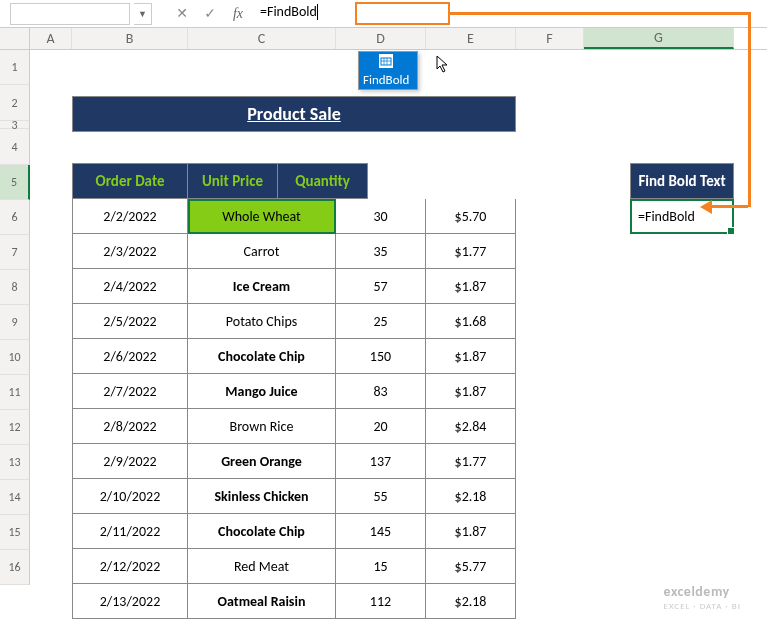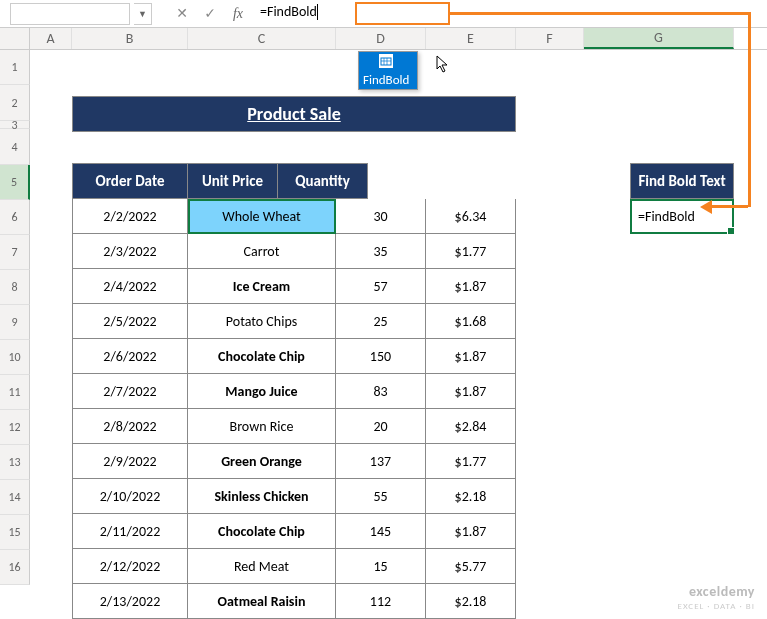--- a/index.html
+++ b/index.html
@@ -33,48 +33,48 @@
 
 
 .cA { width:42px; } .cB { width:116px; } .cC { width:148px; } .cD { width:90px; } .cE { width:90px; } .cF { width:68px; } .cG { width:150px; }
 
 
 .title-merge { position:absolute; left:42px; top:35px; width:444px; height:36px; background:#203864; color:#fff; display:flex; align-items:center; justify-content:center; font-size:18px; font-weight:bold; text-decoration:underline; border:1px solid #888;margin-top:11px; }
 
 
 .tbl { position:absolute; left:42px; top:113px; }
 .thdr { display:flex; height:36px; }
-.th { background:#203864; color:#ffffff; font-weight:bold; display:flex; align-items:center; justify-content:center; border:1px solid #888; border-left:none; font-size:15px; }
+.th { background:#203864; color:#84cc16; font-weight:bold; display:flex; align-items:center; justify-content:center; border:1px solid #888; border-left:none; font-size:15px; }
 .th:first-child { border-left:1px solid #888; }
 .trow { display:flex; height:35px; }
 .td { display:flex; align-items:center; justify-content:center; border:1px solid #888; border-top:none; border-left:none; background:#fff; font-size:14px; }
 .td:first-child { border-left:1px solid #888; }
 .td.bold { font-weight:bold; }
-.td.sel-cell { outline:2px solid #107c41; outline-offset:-2px; background:#7dd3fc; }
+.td.sel-cell { outline:2px solid #107c41; outline-offset:-2px; background:#84cc16; }
 
 
 .gblock { position:absolute; left:554px; top:113px; width:150px;padding-left:46px; }
 .ghdr { height:36px; background:#203864; color:#fff; font-weight:bold; display:flex; align-items:center; justify-content:center; border:1px solid #888; font-size:15px; }
 .gcell { height:35px; border:2px solid #107c41; display:flex; align-items:center; padding:0 6px; font-size:14px; position:relative; }
 .gcell::after { content:''; position:absolute; right:-3px; bottom:-3px; width:6px; height:6px; background:#107c41; border:1px solid #fff; }
 
 
 .autocomplete { position:absolute; left:358px; top:51px; z-index:60; background:#fff; border:1px solid #999; box-shadow:2px 2px 4px rgba(0,0,0,0.2); }
 .ac-item { background:#0078d4; color:#fff; padding:2px 8px 2px 4px; display:flex; align-items:center; gap:4px; font-size:13px; cursor:pointer;flex-direction:column; }
 .ac-icon { display:inline-flex; width:14px; height:14px; background:#fff; align-items:center; justify-content:center; }
 .ac-icon svg { width:12px; height:12px; }
 .mouse-cursor { position:absolute; left:436px; top:55px; z-index:70; pointer-events:none; }
 
 
 .arrow-h { position:absolute; background:#f58220; height:3px; z-index:45; }
 .arrow-v { position:absolute; background:#f58220; width:3px; z-index:45; }
 .arrow-head { position:absolute; width:0; height:0; z-index:46; }
 
 
-.watermark { position:absolute; right:12px; bottom:8px; text-align:right; color:#ccc; font-size:11px; }
+.watermark { position:absolute; right:26px; bottom:8px; text-align:left; color:#ccc; font-size:11px; }
 .watermark .wm1 { color:#bbb; font-size:14px; font-weight:bold; letter-spacing:0.5px; }
 .watermark .wm2 { font-size:9px; letter-spacing:1px; }
 </style>
 </head>
 <body>
 
 <div class="fbar">
   <div class="namebox">
       <span></span>
     </div>
@@ -145,21 +145,21 @@
       <div class="thdr">
         <div class="th cB">Order Date</div>
         <div class="th cE">Unit Price</div>
         <div class="th cD">Quantity</div>
       </div>
       <div id="tbody">
           <div class="trow">
             <div class="td cB">2/2/2022</div>
             <div class="td cC sel-cell">Whole Wheat</div>
             <div class="td cD">30</div>
-            <div class="td cE">$6.34</div>
+            <div class="td cE">$5.70</div>
           </div>
           <div class="trow">
             <div class="td cB">2/3/2022</div>
             <div class="td cC">Carrot</div>
             <div class="td cD">35</div>
             <div class="td cE">$1.77</div>
           </div>
           <div class="trow">
             <div class="td cB">2/4/2022</div>
             <div class="td cC bold">Ice Cream</div>

